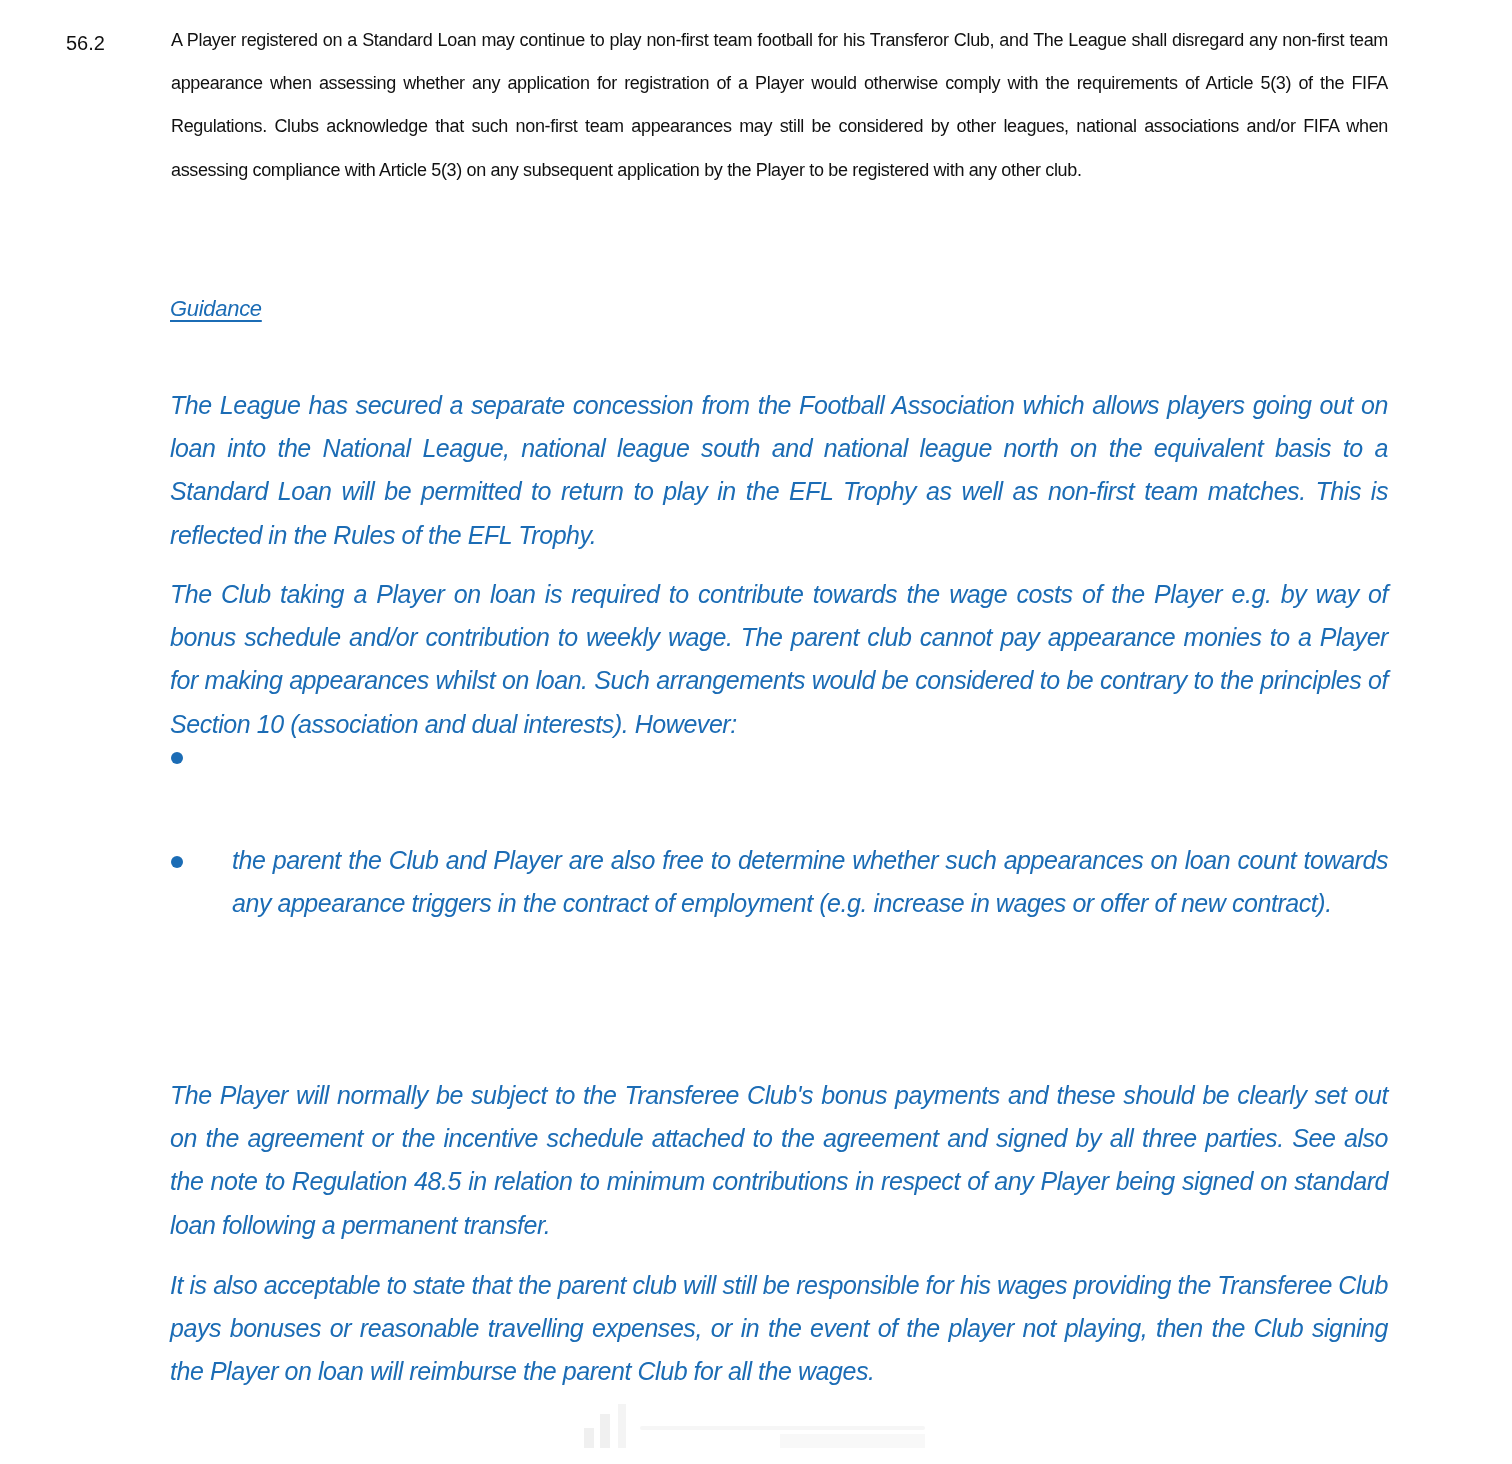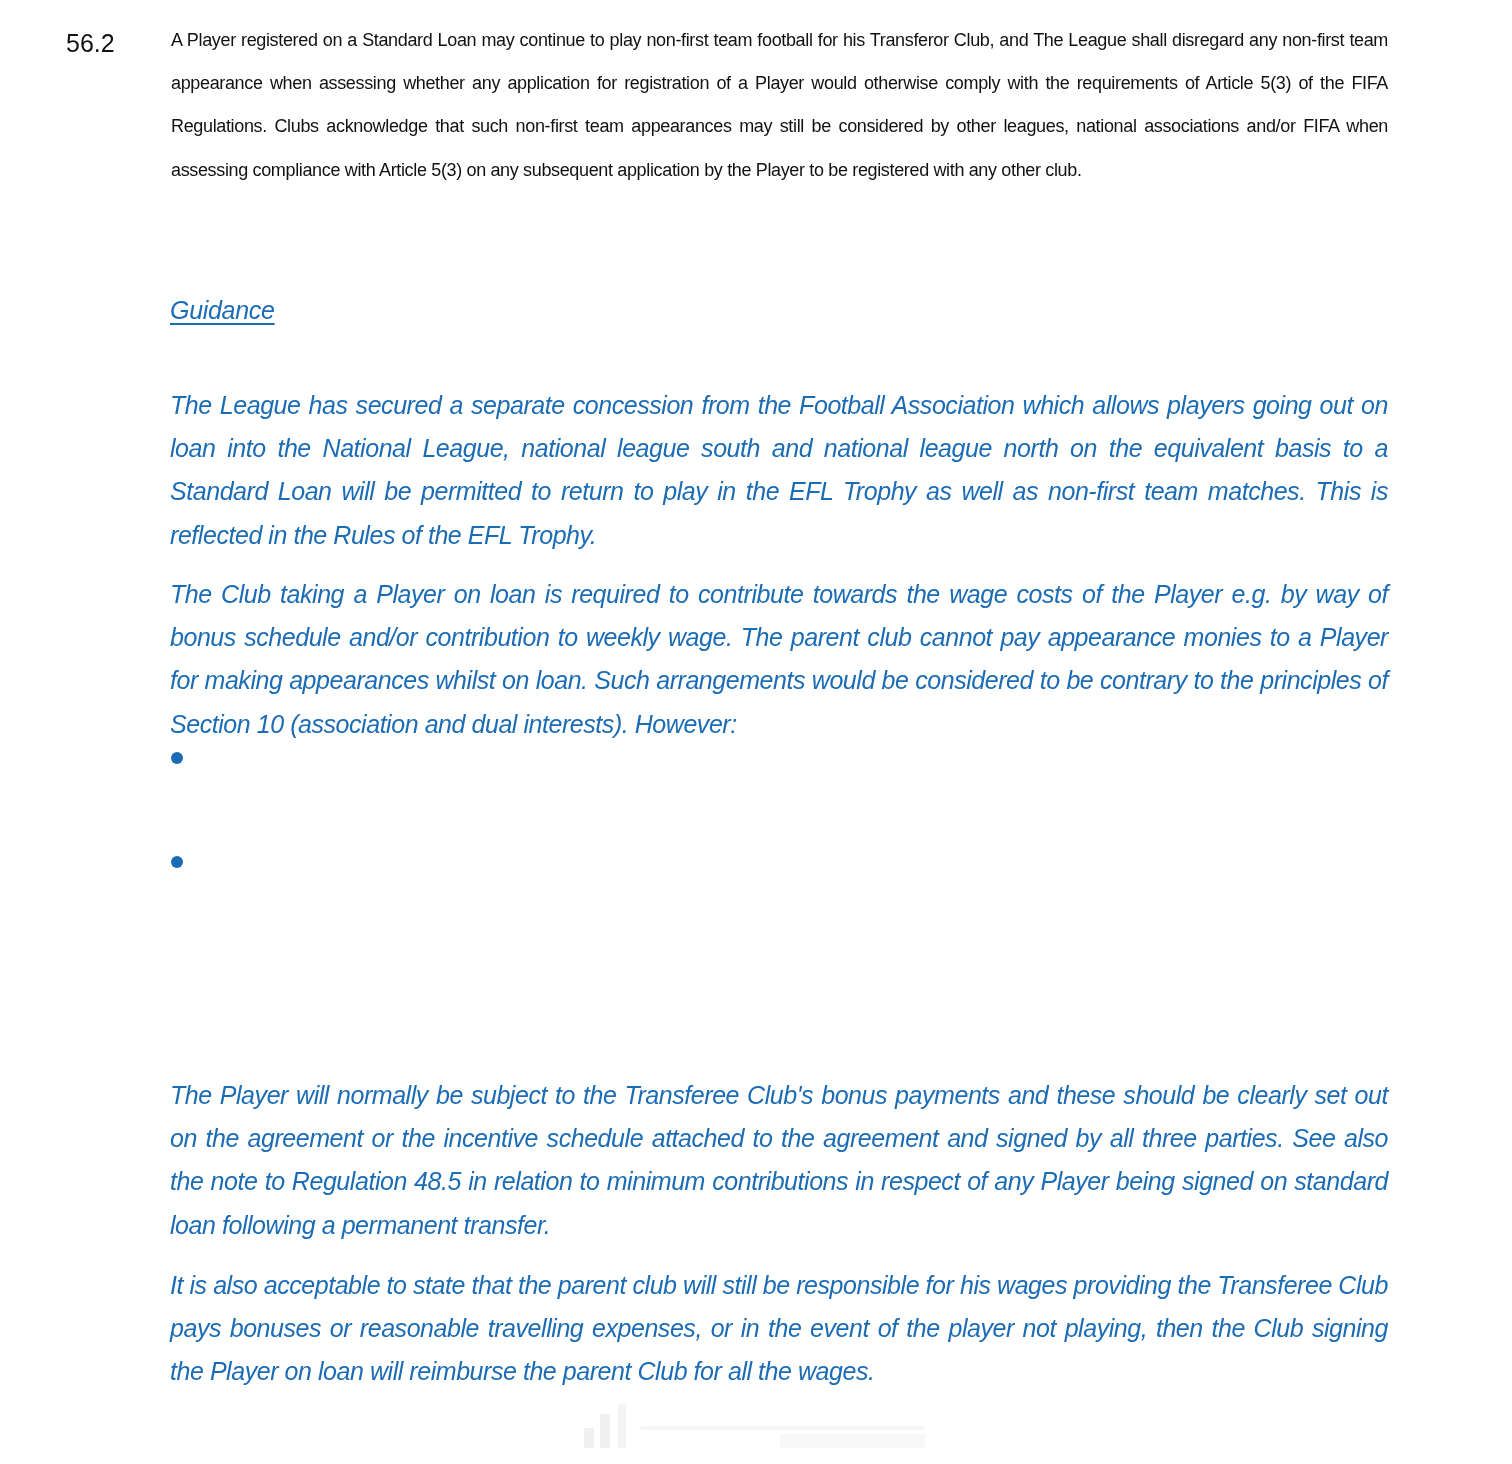--- a/index.html
+++ b/index.html
@@ -3,30 +3,30 @@
 <meta charset="utf-8">
 <style>
   html, body { margin: 0; padding: 0; background: #ffffff; }
   body {
     width: 1512px; height: 1464px; position: relative; overflow: hidden;
     font-family: "Liberation Sans", sans-serif;
   }
   .page { position: absolute; left: 0; top: 0; width: 1512px; height: 1464px; }
   .clause-num {
     position: absolute; left: 66px; top: 22px;
-    font-size: 25px; color: #111111; line-height: 43px;
+    font-size: 20px; color: #111111; line-height: 43px;
   }
   .clause-text {
     position: absolute; left: 171px; top: 19px; width: 1217px;
     font-size: 18px; color: #111111; line-height: 43.2px;
     text-align: justify; letter-spacing: -0.35px;
   }
   .guidance-head {
     position: absolute; left: 170px; top: 296px;
-    font-size: 25px; color: #1b6cb5; font-style: italic;
+    font-size: 22px; color: #1b6cb5; font-style: italic;
     text-decoration: underline; text-underline-offset: 4px; letter-spacing: -0.3px;
   }
   .g-para {
     position: absolute; left: 170px; width: 1218px;
     font-size: 25px; line-height: 43.2px; color: #1b6cb5; font-style: italic;
     text-align: justify; letter-spacing: -0.45px; margin-top: 28px;
   }
   .bullet-dot {
     position: absolute; left: 171px; width: 12px; height: 12px; border-radius: 50%;
     background: #1b6cb5;
@@ -54,20 +54,21 @@
   <div class="clause-text">A Player registered on a Standard Loan may continue to play non-first team football for his Transferor Club, and The League shall disregard any non-first team appearance when assessing whether any application for registration of a Player would otherwise comply with the requirements of Article 5(3) of the FIFA Regulations.  Clubs acknowledge that such non-first team appearances may still be considered by other leagues, national associations and/or FIFA when assessing compliance with Article 5(3) on any subsequent application by the Player to be registered with any other club.</div>
 
   <div class="guidance-head">Guidance</div>
 
   <div class="g-para" style="top:356px;">The League has secured a separate concession from the Football Association which allows players going out on loan into the National League, national league south and national league north on the equivalent basis to a Standard Loan will be permitted to return to play in the EFL Trophy as well as non-first team matches. This is reflected in the Rules of the EFL Trophy.</div>
   <div class="g-para" style="top:545px;">The Club taking a Player on loan is required to contribute towards the wage costs of the Player e.g. by way of bonus schedule and/or contribution to weekly wage.  The parent club cannot pay appearance monies to a Player for making appearances whilst on loan. Such arrangements would be considered to be contrary to the principles of Section 10 (association and dual interests).  However:</div>
 
   <div class="bullet-dot" style="top:752px;"></div>
 
   <div class="bullet-dot" style="top:856px;"></div>
+  <div class="bullet-text" style="top:839px;">the parent the Club and Player are also free to determine whether such appearances on loan count towards any appearance triggers in the contract of employment (e.g. increase in wages or offer of new contract).</div>
 
   <div class="g-para" style="top:1046px;">The Player will normally be subject to the Transferee Club's bonus payments and these should be clearly set out on the agreement or the incentive schedule attached to the agreement and signed by all three parties. See also the note to Regulation 48.5 in relation to minimum contributions in respect of any Player being signed on standard loan following a permanent transfer.</div>
   <div class="g-para" style="top:1236px;">It is also acceptable to state that the parent club will still be responsible for his wages providing the Transferee Club pays bonuses or reasonable travelling expenses, or in the event of the player not playing, then the Club signing the Player on loan will reimburse the parent Club for all the wages.</div>
 
   <div class="watermark">
     <div class="wm-bar1"></div>
     <div class="wm-bar2"></div>
     <div class="wm-bar3"></div>
     <div class="wm-line"></div>
     <div class="wm-text"></div>

